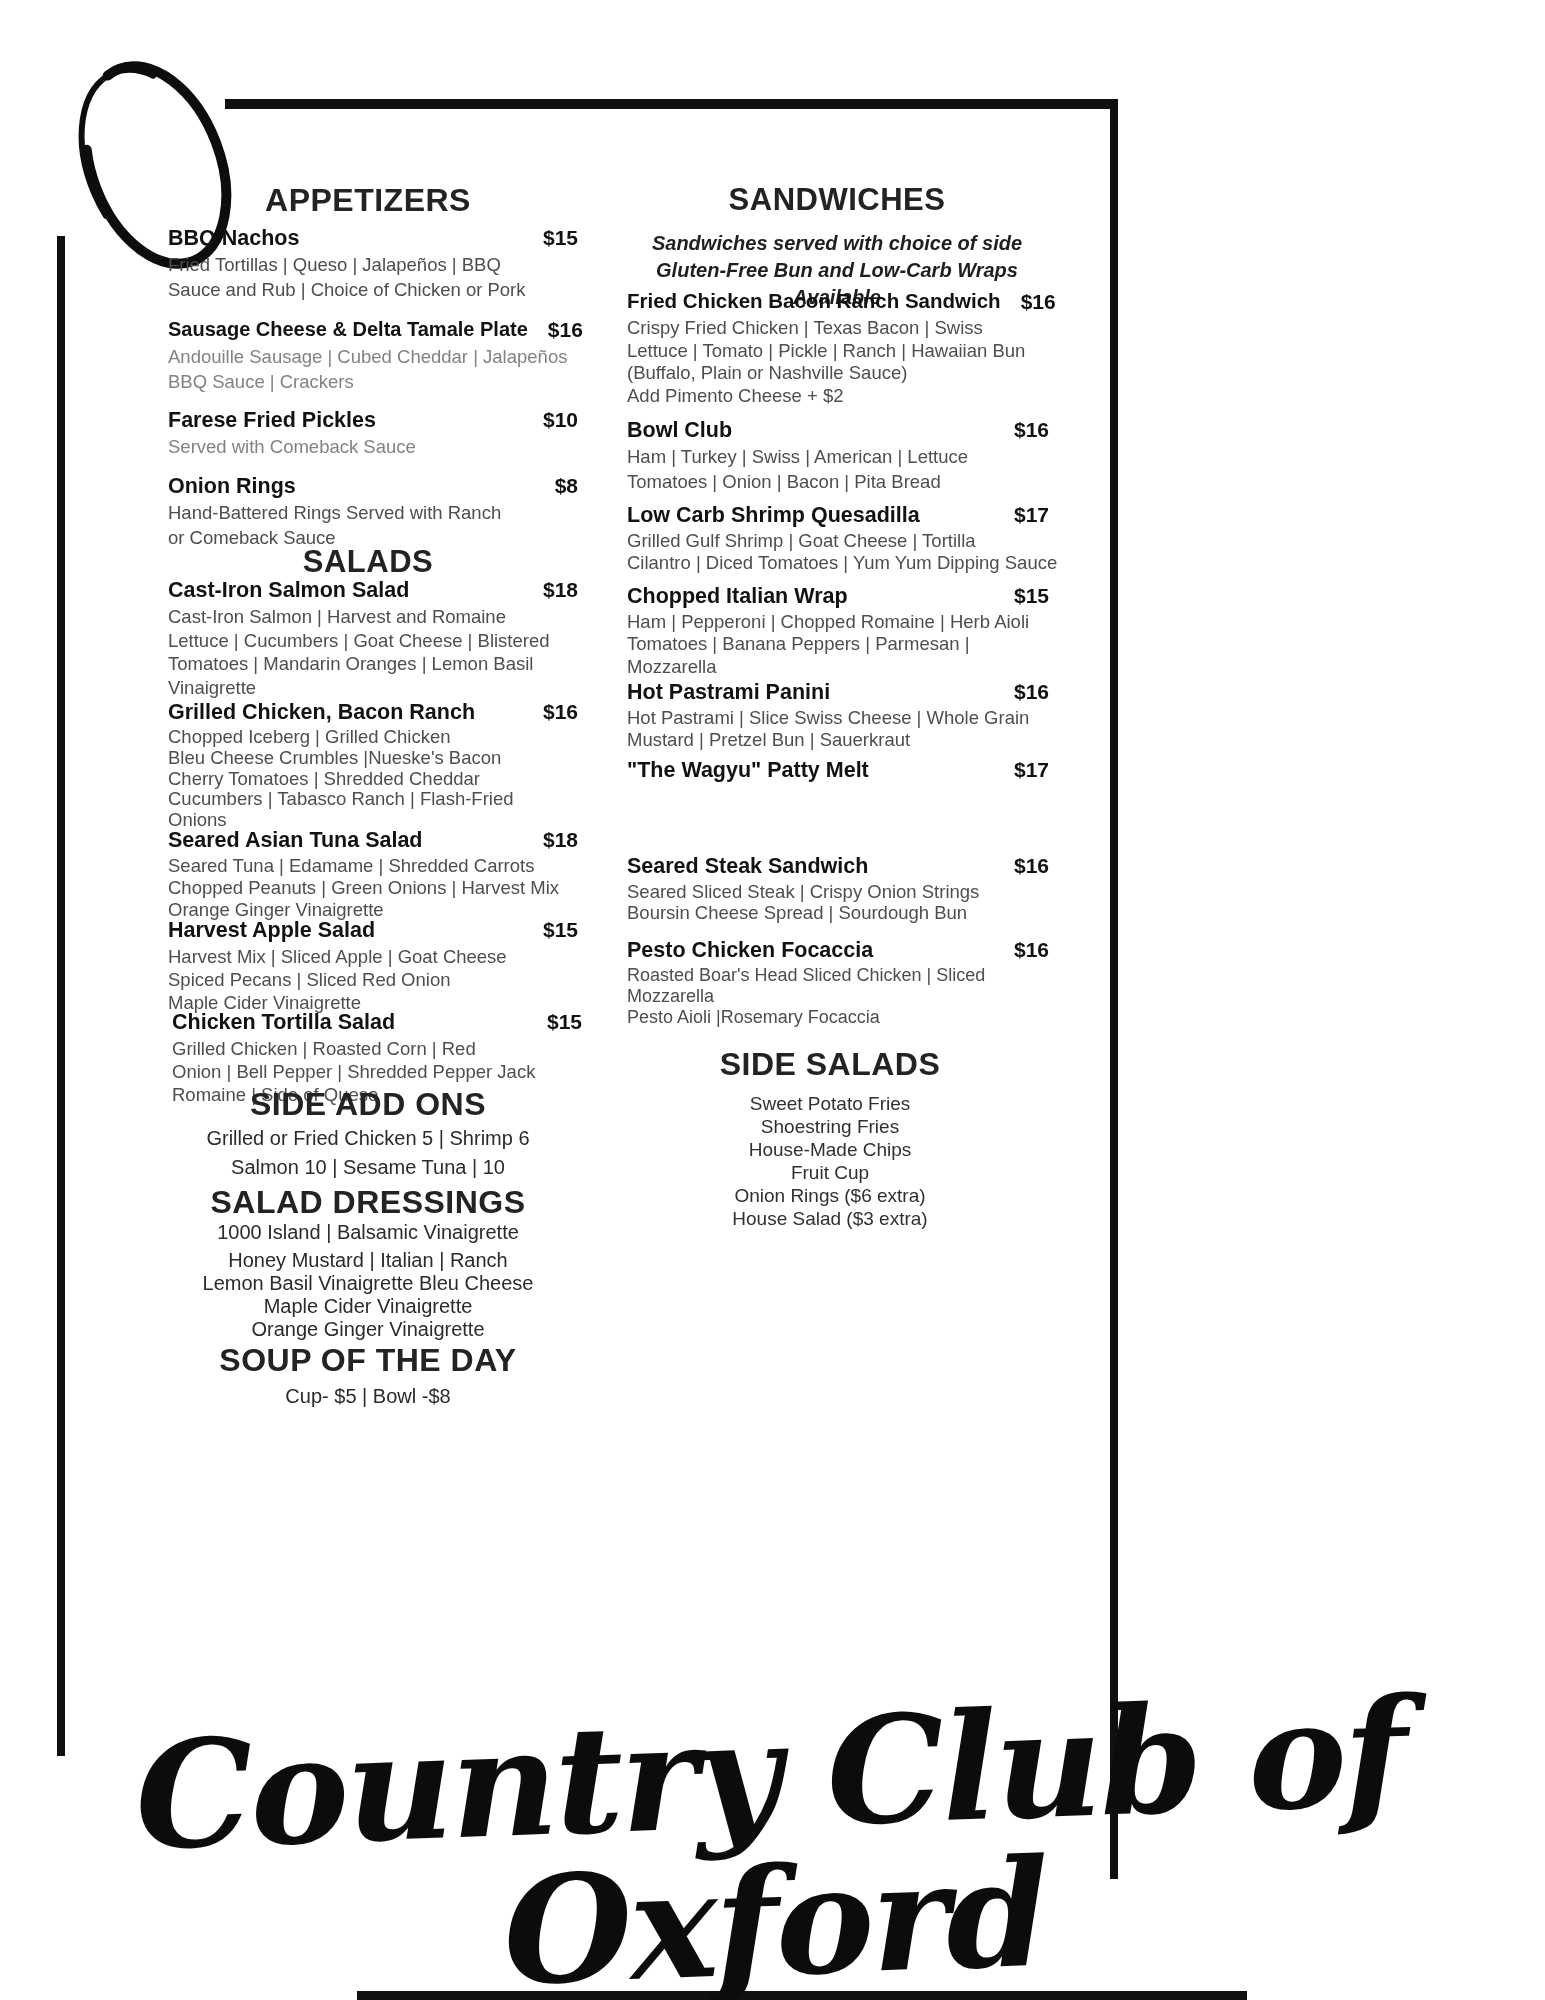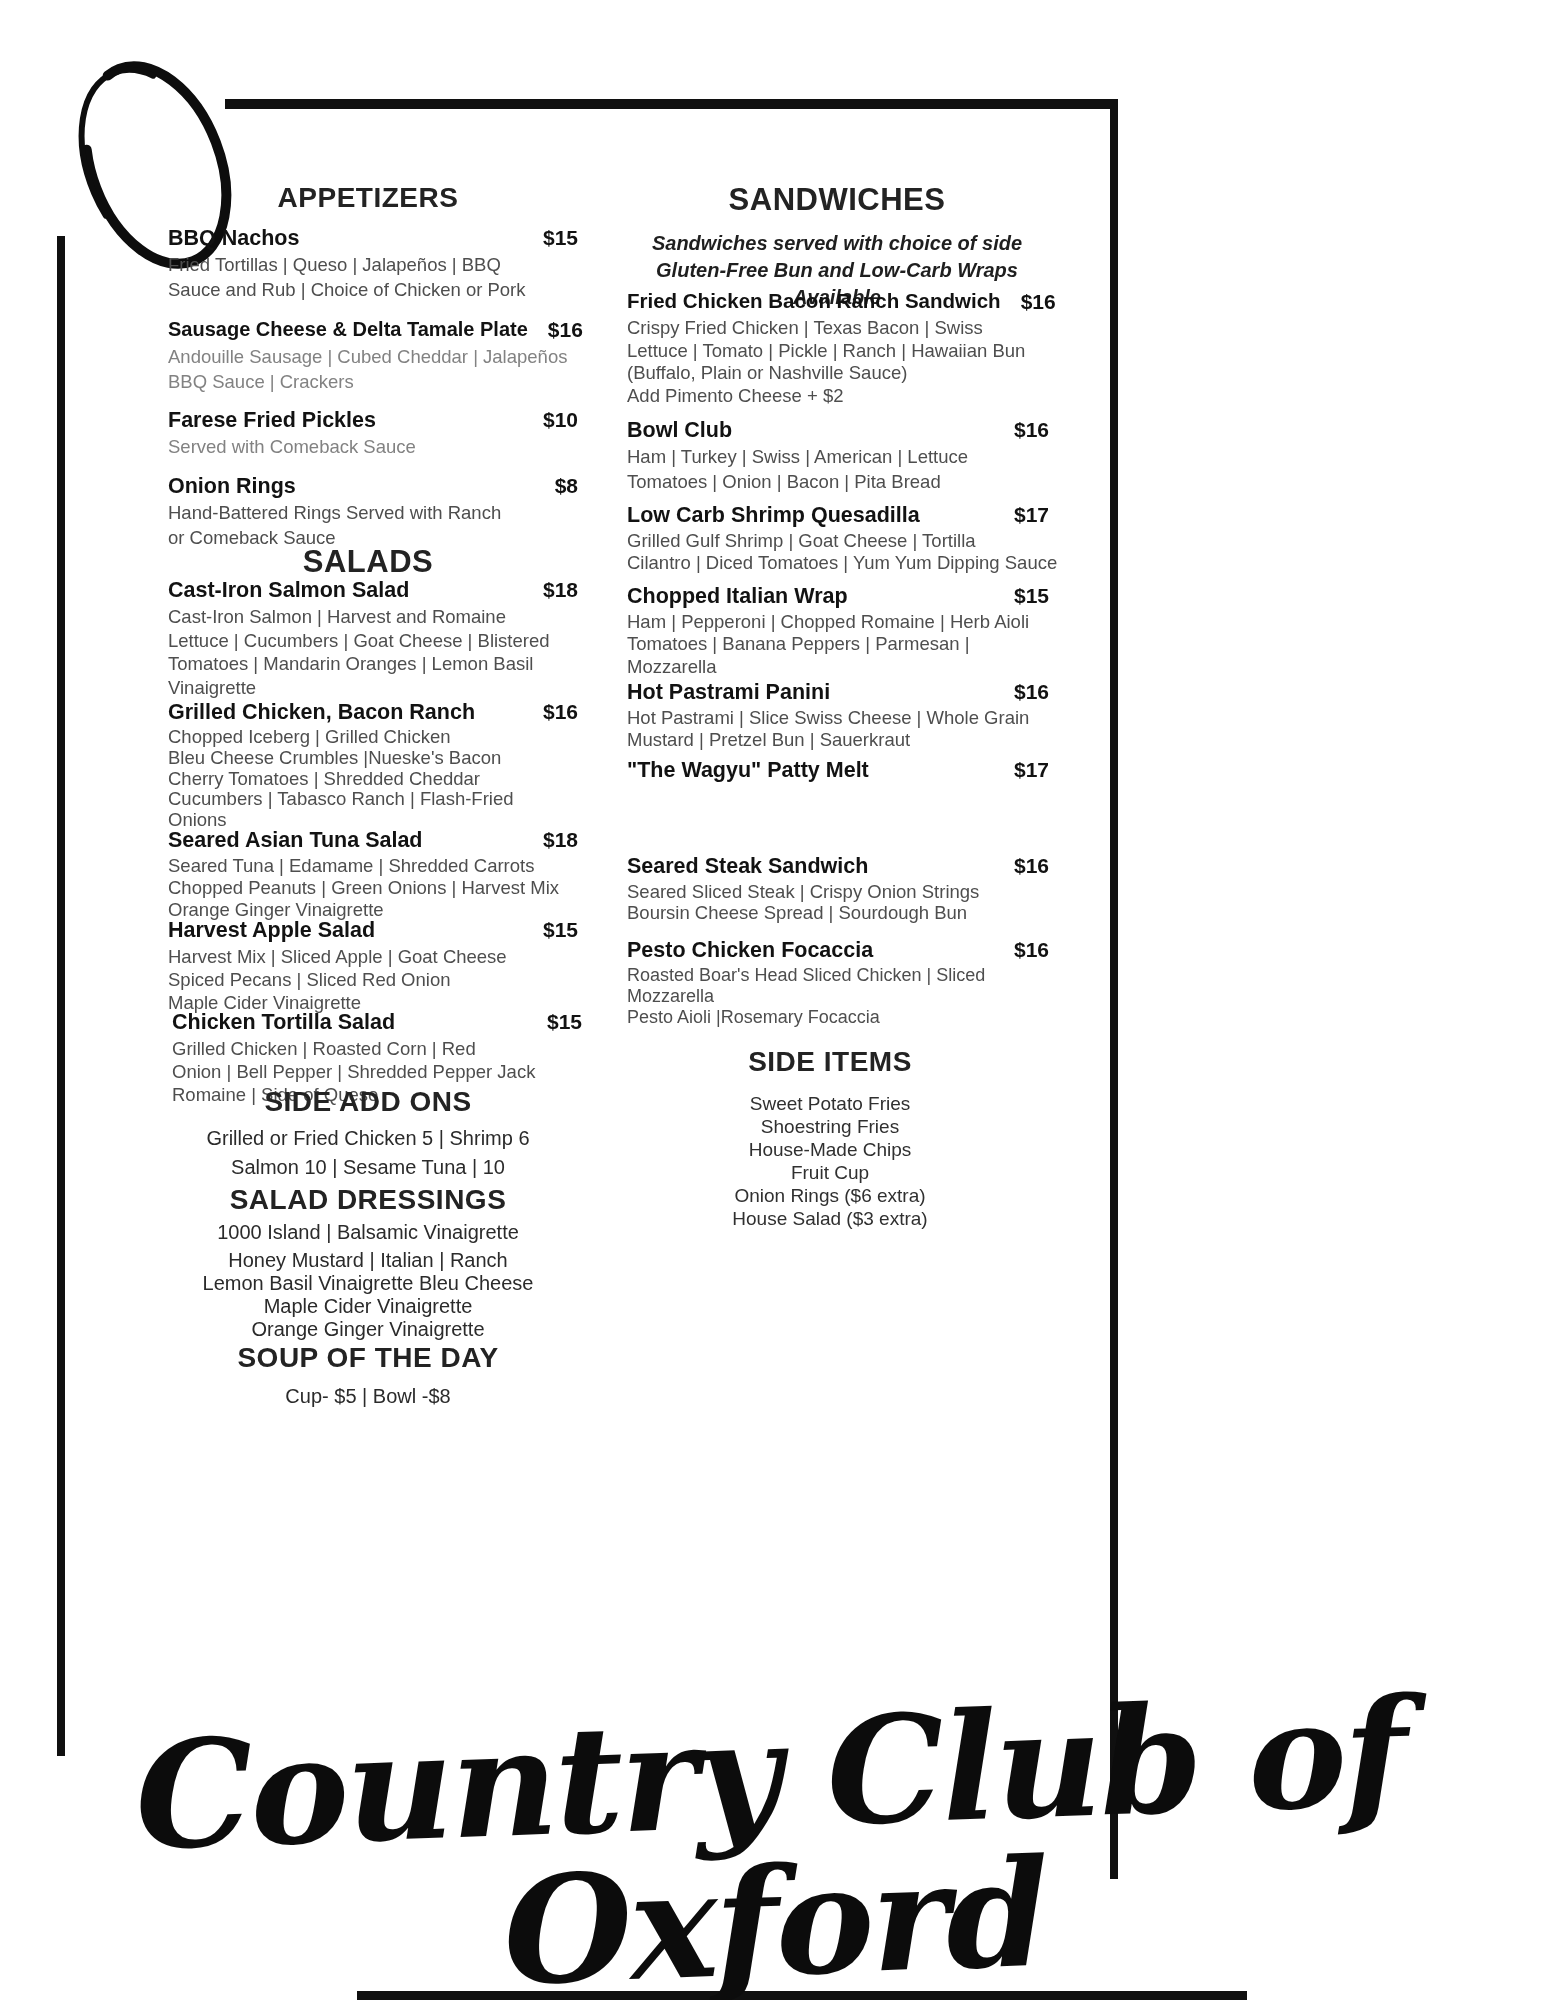--- a/index.html
+++ b/index.html
@@ -1,20 +1,20 @@
 <!DOCTYPE html>
 <html><head>
 <meta charset="utf-8">
 <style>
   html,body{margin:0;padding:0;background:#ffffff;}
   .page{position:relative;width:1545px;height:2000px;background:#ffffff;overflow:hidden;
         font-family:"Liberation Sans",sans-serif;}
   .abs{position:absolute;}
   .rule{background:#101010;}
-  .title{font-weight:800;font-size:28px;line-height:1;letter-spacing:.5px;color:#232323;
+  .title{font-weight:800;font-size:32px;line-height:1;letter-spacing:.5px;color:#232323;
          text-align:center;font-family:"Liberation Sans",sans-serif;}
   .title-lg{font-size:31px;}
   .item{display:block;}
   .irow{display:flex;justify-content:space-between;align-items:flex-start;gap:20px;}
   .iname{font-weight:700;font-size:21.5px;line-height:1.12;color:#121212;white-space:nowrap;}
   .iprice{font-weight:700;font-size:21px;line-height:1.15;color:#121212;margin-left:auto;}
   .idesc{font-size:18.5px;line-height:1.32;color:#4e4e4e;white-space:pre-line;margin-top:3px;font-weight:400;}
   .idesc.light{color:#828282;}
   .idesc.tight{line-height:1.12;}
   .idesc.wide{width:440px;}
@@ -215,21 +215,21 @@
 
   <div class="abs item" style="left:627px;top:938px;width:422px;">
     <div class="irow">
         <span class="iname">Pesto Chicken Focaccia</span>
         <span class="iprice">$16</span>
       </div>
     <div class="idesc wide" style="line-height:1.15;font-size:18px;">Roasted Boar's Head Sliced Chicken | Sliced Mozzarella
 Pesto Aioli |Rosemary Focaccia</div>
   </div>
 
-  <div class="abs title" style="left:625px;top:1048px;width:410px;">SIDE ITEMS</div>
+  <div class="abs title" style="left:625px;top:1048px;width:410px;">SIDE SALADS</div>
   <div class="abs sidelist" style="left:625px;top:1092px;width:410px;">Sweet Potato Fries</div>
   <div class="abs sidelist" style="left:625px;top:1115px;width:410px;">Shoestring Fries</div>
   <div class="abs sidelist" style="left:625px;top:1138px;width:410px;">House-Made Chips</div>
   <div class="abs sidelist" style="left:625px;top:1161px;width:410px;">Fruit Cup</div>
   <div class="abs sidelist" style="left:625px;top:1184px;width:410px;">Onion Rings ($6 extra)</div>
   <div class="abs sidelist" style="left:625px;top:1207px;width:410px;">House Salad ($3 extra)</div>
 
   <div class="abs signature" style="left:0;top:1700px;width:1545px;">Country Club of Oxford</div>
 
 </div>

